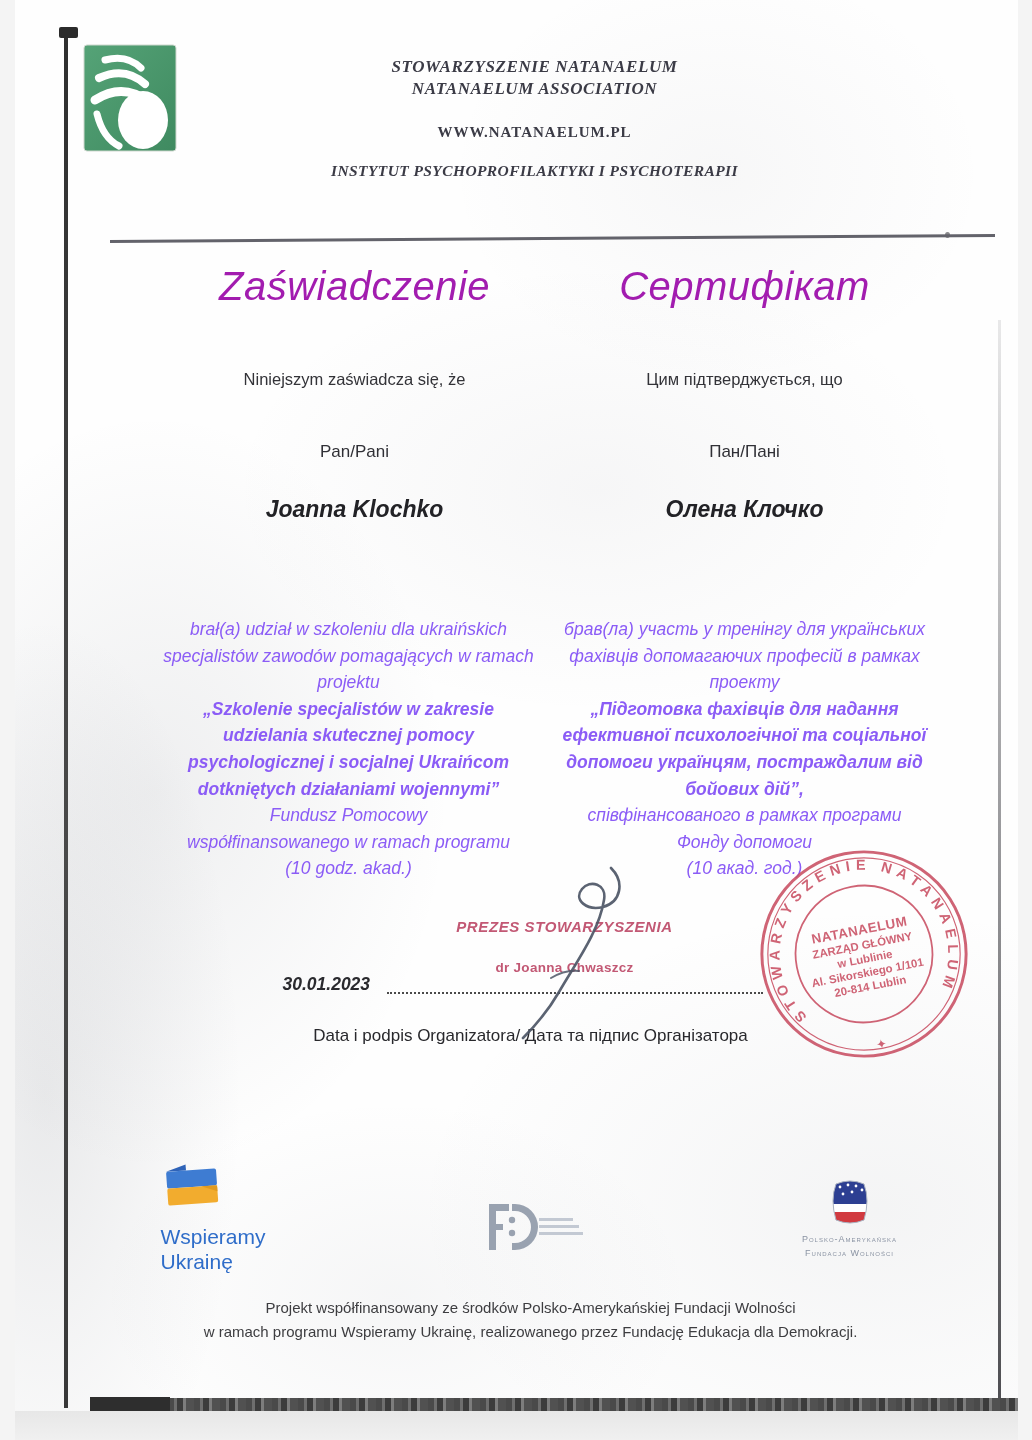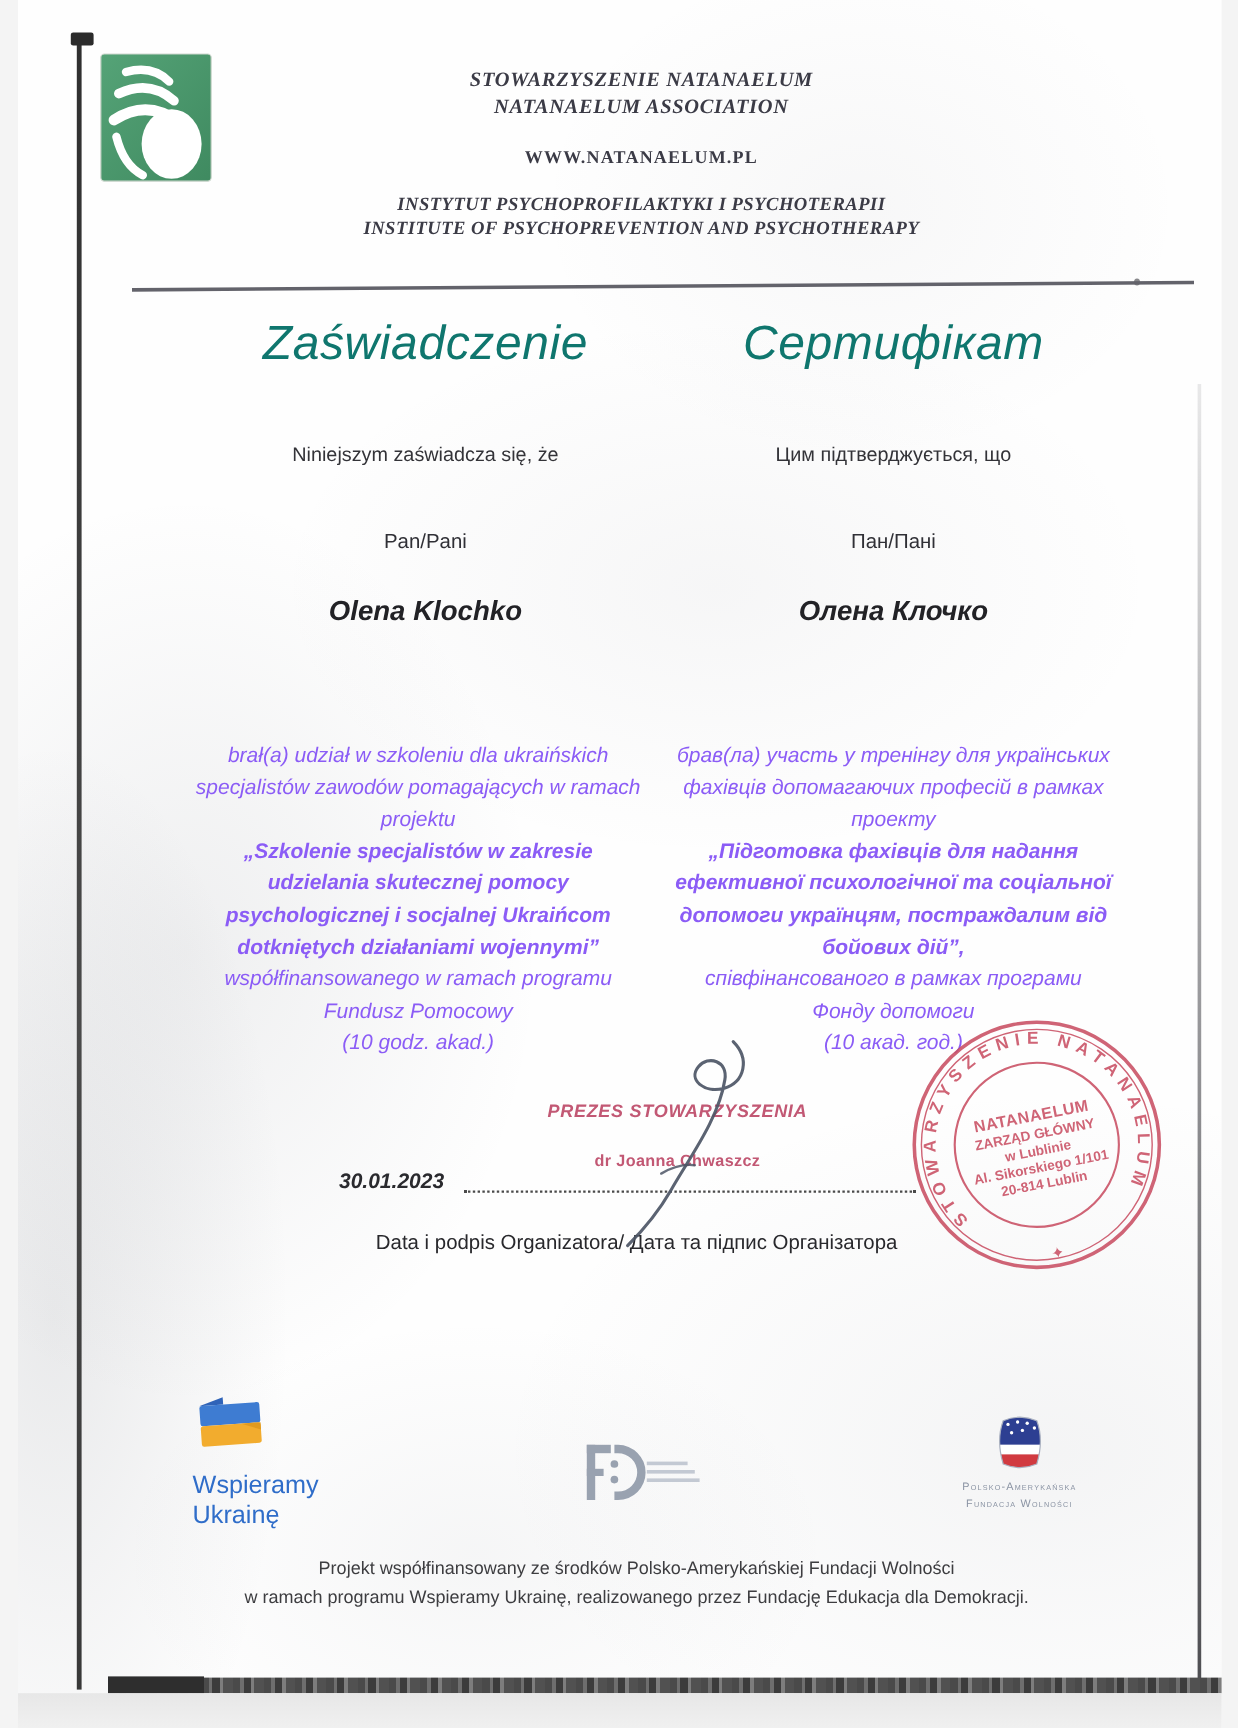--- a/index.html
+++ b/index.html
@@ -36,21 +36,21 @@
   .logo-box { position:absolute; left:68px; top:44px; width:94px; height:108px; }
   .header-block { position:absolute; left:205px; top:56px; width:630px; text-align:center;
     font-family:"Liberation Serif", serif; color:#3b3b46; }
   .org-line { font-size:17px; font-weight:bold; font-style:italic; letter-spacing:.6px; line-height:1.3; }
   .website  { margin-top:24px; font-size:15px; font-weight:600; letter-spacing:1px; }
   .inst-line{ font-size:15.5px; font-weight:bold; font-style:italic; letter-spacing:.4px; line-height:1.3; }
   .inst-block { margin-top:20px; }
   .divider { position:absolute; left:95px; top:237px; width:885px; height:2.5px; background:#63636b; transform:rotate(-0.4deg); }
 
   
-  .col-title { position:absolute; top:264px; font-size:40px; font-style:italic; color:#0f766e; text-align:center; letter-spacing:.5px; }
+  .col-title { position:absolute; top:264px; font-size:40px; font-style:italic; color:#a21caf; text-align:center; letter-spacing:.5px; }
   .col-title.pl { left:130px; width:420px; }
   .col-title.ua { left:520px; width:420px; }
   .certify { position:absolute; top:370px; font-size:16.5px; color:#333338; text-align:center; }
   .certify.pl { left:130px; width:420px; }
   .certify.ua { left:520px; width:420px; }
   .salutation { position:absolute; top:442px; font-size:17px; color:#303036; text-align:center; }
   .salutation.pl { left:130px; width:420px; }
   .salutation.ua { left:520px; width:420px; }
   .recipient { position:absolute; top:496px; font-size:23px; font-weight:bold; font-style:italic; color:#222226; text-align:center; }
   .recipient.pl { left:130px; width:420px; }
@@ -121,42 +121,41 @@
     <ellipse cx="60" cy="76" rx="25" ry="29" fill="#ffffff"></ellipse>
     <path d="M14 70 Q20 94 36 102" stroke="#ffffff" stroke-width="7" fill="none" stroke-linecap="round"></path>
   </svg>
 
   <div class="header-block">
     <div class="org-line">STOWARZYSZENIE NATANAELUM</div>
     <div class="org-line">NATANAELUM ASSOCIATION</div>
     <div class="website">WWW.NATANAELUM.PL</div>
     <div class="inst-block">
       <div class="inst-line">INSTYTUT PSYCHOPROFILAKTYKI I PSYCHOTERAPII</div>
-      <div class="inst-line">INSTITUTE OF PSYCHOPREVENTION AND PSYCHOTHERAPY</div>
     </div>
   </div>
   <div class="divider"></div>
 
   <div class="col-title pl">Zaświadczenie</div>
   <div class="col-title ua">Сертифікат</div>
 
   <div class="certify pl">Niniejszym zaświadcza się, że</div>
   <div class="certify ua">Цим підтверджується, що</div>
 
   <div class="salutation pl">Pan/Pani</div>
   <div class="salutation ua">Пан/Пані</div>
 
-  <div class="recipient pl">Olena Klochko</div>
+  <div class="recipient pl">Joanna Klochko</div>
   <div class="recipient ua">Олена Клочко</div>
 
   <div class="body-col pl">
     <span class="seg">brał(a) udział w szkoleniu dla ukraińskich specjalistów zawodów pomagających w ramach projektu</span>
     <span class="seg bold">„Szkolenie specjalistów w zakresie udzielania skutecznej pomocy psychologicznej i socjalnej Ukraińcom dotkniętych działaniami wojennymi”</span>
+    <span class="seg">Fundusz Pomocowy</span>
     <span class="seg">współfinansowanego w ramach programu</span>
-    <span class="seg">Fundusz Pomocowy</span>
     <span class="seg">(10 godz. akad.)</span>
   </div>
   <div class="body-col ua">
     <span class="seg">брав(ла) участь у тренінгу для українських фахівців допомагаючих професій в рамках проекту</span>
     <span class="seg bold">„Підготовка фахівців для надання ефективної психологічної та соціальної допомоги українцям, постраждалим від бойових дій”,</span>
     <span class="seg">співфінансованого в рамках програми</span>
     <span class="seg">Фонду допомоги</span>
     <span class="seg">(10 акад. год.)</span>
   </div>
 

